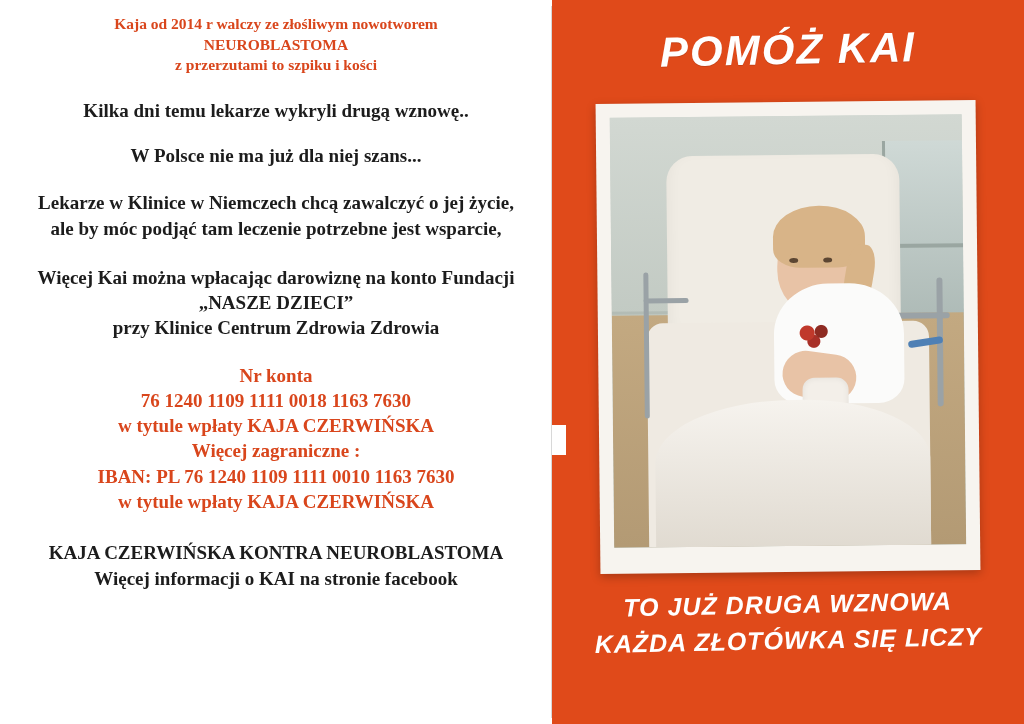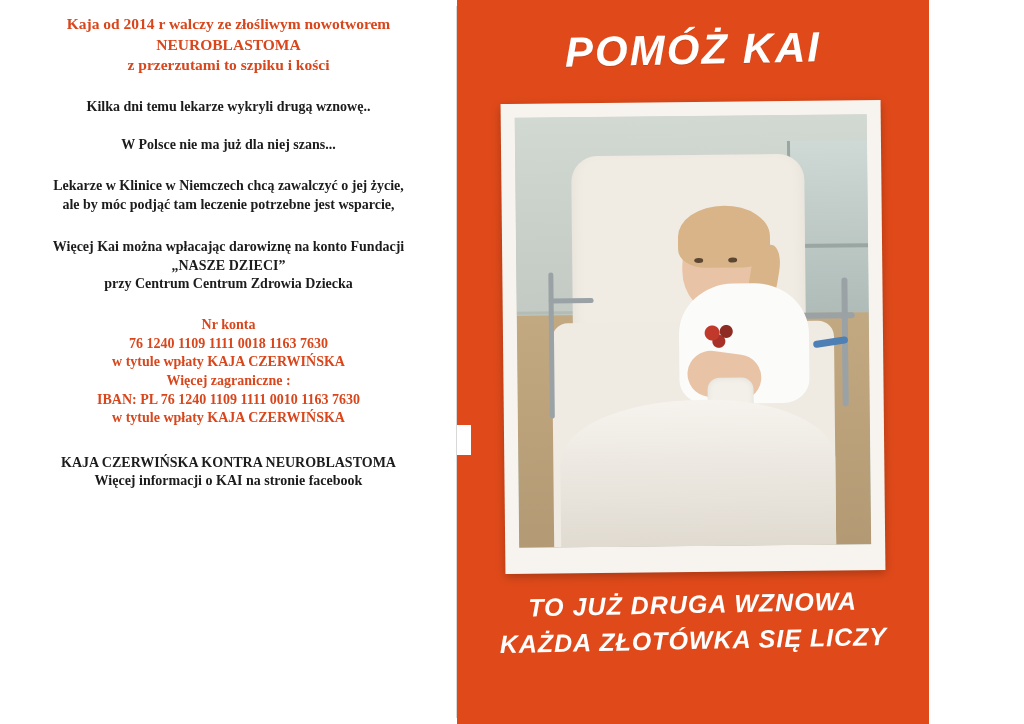--- a/index.html
+++ b/index.html
@@ -15,21 +15,21 @@
   }
   .poster {
     position: relative;
     width: 1024px;
     height: 724px;
     display: flex;
   }
   
   .left-panel {
     position: relative;
-    width: 457px;
+    width: 552px;
     height: 724px;
     background: #ffffff;
     box-sizing: border-box;
     padding: 14px 18px 10px 18px;
     display: flex;
     flex-direction: column;
     align-items: center;
   }
   .divider {
     position: absolute;
@@ -45,21 +45,21 @@
     font-weight: bold;
     font-family: "Liberation Serif", serif;
   }
   .blk.red {
     color: #d9461c;
   }
   .blk.dark {
     color: #1c1c1c;
   }
   .s15 { font-size: 15.5px; }
-  .s16 { font-size: 14px; }
+  .s16 { font-size: 19px; }
 
   .gap-a { height: 22px; }
   .gap-b { height: 20px; }
   .gap-c { height: 22px; }
   .gap-d { height: 24px; }
   .gap-e { height: 22px; }
   .gap-f { height: 26px; }
 
   
   .right-panel {
@@ -329,21 +329,21 @@
     <div class="blk dark s16">
       <div>Lekarze w Klinice w Niemczech chcą zawalczyć o jej życie,</div>
       <div>ale by móc podjąć tam leczenie potrzebne jest wsparcie,</div>
     </div>
 
     <div class="gap-d"></div>
 
     <div class="blk dark s16">
       <div>Więcej Kai można wpłacając darowiznę na konto Fundacji</div>
       <div>„NASZE DZIECI”</div>
-      <div>przy Centrum Centrum Zdrowia Dziecka</div>
+      <div>przy Klinice Centrum Zdrowia Zdrowia</div>
     </div>
 
     <div class="gap-e"></div>
 
     <div class="blk red s16">
       <div>Nr konta</div>
       <div>76 1240 1109 1111 0018 1163 7630</div>
       <div>w tytule wpłaty KAJA CZERWIŃSKA</div>
       <div>Więcej zagraniczne :</div>
       <div>IBAN: PL 76 1240 1109 1111 0010 1163 7630</div>

